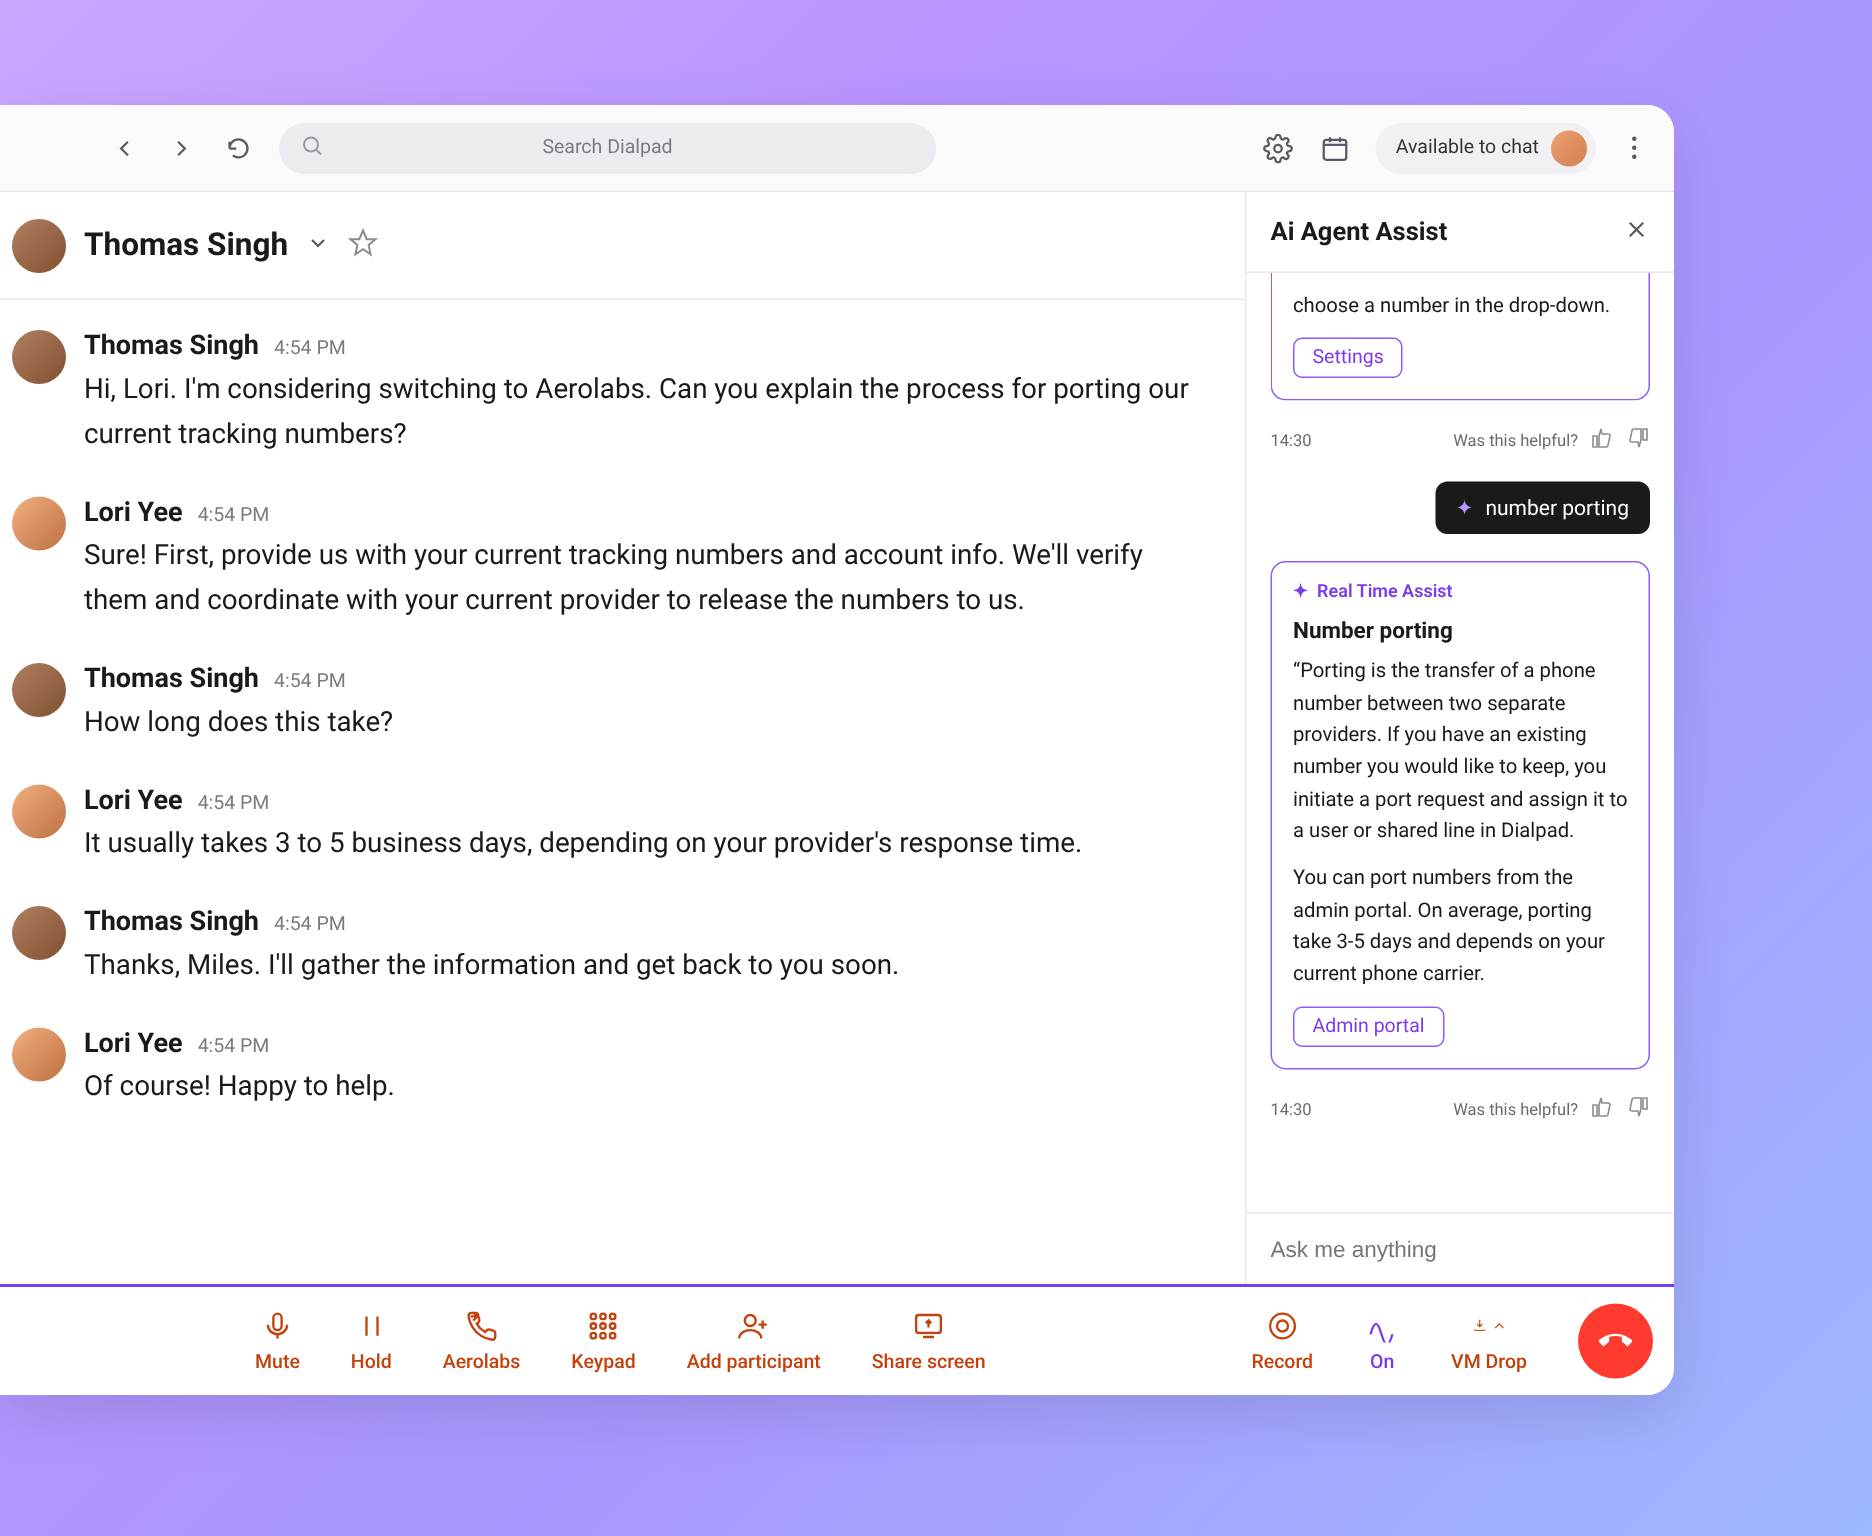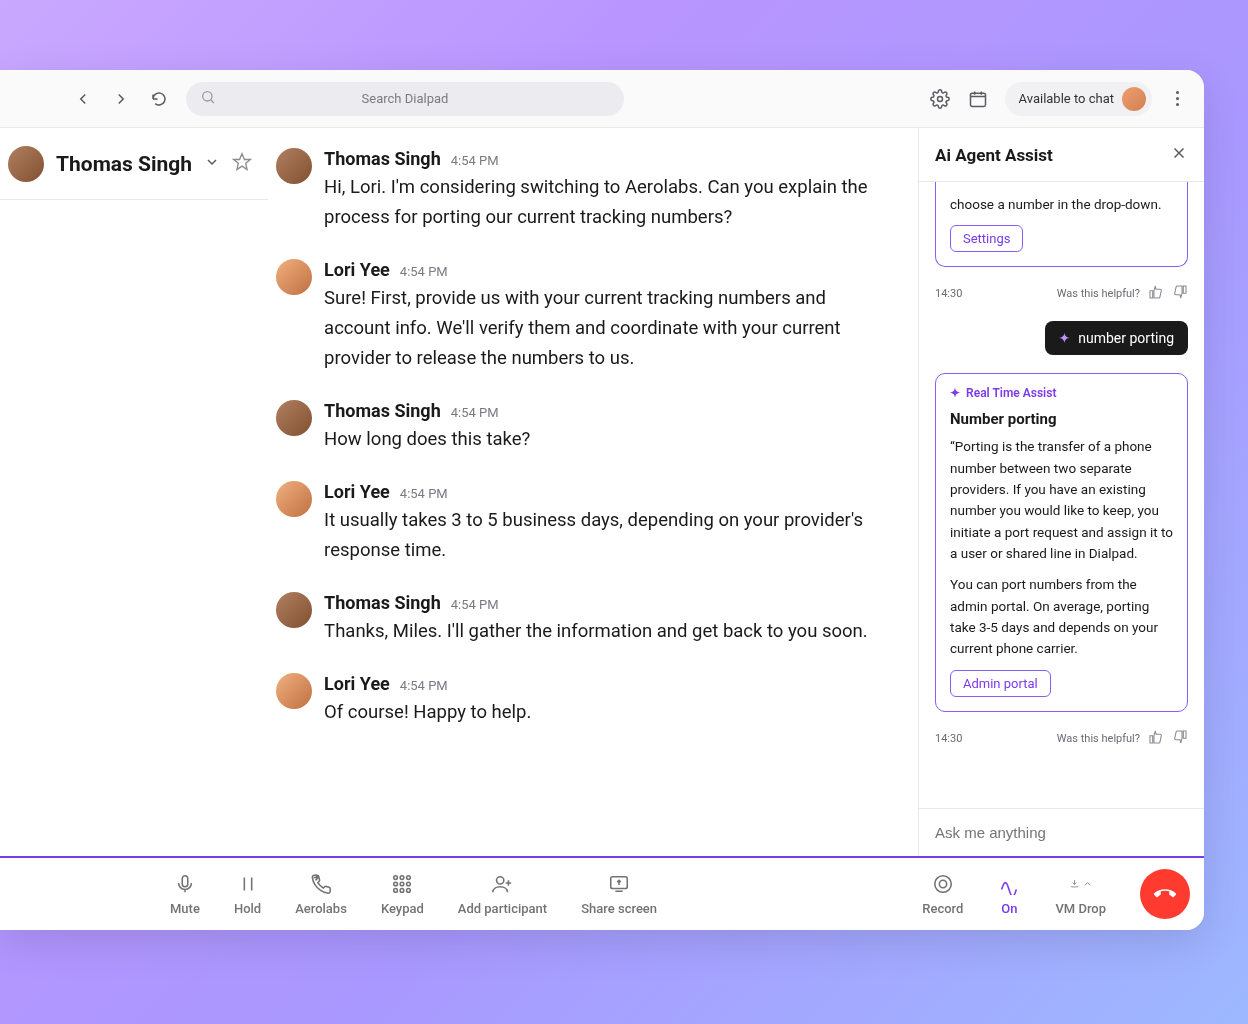--- a/index.html
+++ b/index.html
@@ -10,21 +10,21 @@
   height: 1024px;
   display: flex;
   align-items: center;
   justify-content: flex-start;
   padding-top: 68px;
   padding-bottom: 92px;
 }
 .app-window {
   background: #fff;
   border-radius: 0 18px 18px 0;
-  width: 1204px;
+  width: 1116px;
   height: 860px;
   display: flex;
   flex-direction: column;
   overflow: hidden;
   position: relative;
   box-shadow: 0 12px 40px rgba(0,0,0,0.12);
 }
 .top-bar {
   height: 58px;
   border-bottom: 1px solid #e8e8ec;
@@ -67,21 +67,21 @@
   height: 34px;
   padding: 0 6px 0 14px;
   display: flex; align-items: center; gap: 8px;
   font-size: 13px; color: #333;
 }
 .avatar-sm { width: 24px; height: 24px; border-radius: 50%; background: linear-gradient(135deg,#f0a070,#d08050); }
 .more-dots { width: 18px; display:flex; flex-direction:column; gap:3px; align-items:center; cursor:pointer; }
 .more-dots span { width:3px;height:3px;border-radius:50%;background:#5a5a62; }
 
 .body-row { display: flex; flex: 1; min-height: 0; }
-.chat-col { flex: 1; display: flex; flex-direction: row; min-width: 0; }
+.chat-col { flex: 1; display: flex; flex-direction: column; min-width: 0; }
 .chat-header {
   height: 72px;
   border-bottom: 1px solid #e8e8ec;
   display: flex; align-items: center; gap: 12px;
   padding: 0 16px 0 8px;
 }
 .avatar-md { width: 36px; height: 36px; border-radius: 50%; background: linear-gradient(135deg,#b08060,#805030); flex-shrink:0; }
 .contact-name { font-size: 21px; font-weight: 700; color: #1a1a1a; }
 .chev-sm { width:16px;height:16px; }
 .star-outline svg { width:20px;height:20px;stroke:#8a8a92;fill:none;stroke-width:1.6; }
@@ -165,21 +165,21 @@
 .call-bar {
   height: 74px;
   border-top: 2px solid #7c3aed;
   display:flex;
   align-items:center;
   padding: 0 14px 0 170px;
   gap: 34px;
   background:#fff;
   position: relative;
 }
-.call-item { display:flex;flex-direction:column;align-items:center;gap:5px;cursor:pointer; color:#737373; }
+.call-item { display:flex;flex-direction:column;align-items:center;gap:5px;cursor:pointer; color:#c2410c; }
 .call-item .ci-icon { width:24px;height:24px;display:flex;align-items:center;justify-content:center; }
 .call-item .ci-icon svg { width:22px;height:22px;stroke:currentColor;fill:none;stroke-width:1.7; }
 .call-item .ci-label { font-size:13px; font-weight:500; }
 .call-right { margin-left:auto; display:flex;align-items:center;gap:34px; }
 .on-icon { color:#7c3aed; }
 .hangup {
   width:50px;height:50px;border-radius:50%;
   background:#ff3b30;
   display:flex;align-items:center;justify-content:center;
   cursor:pointer;

